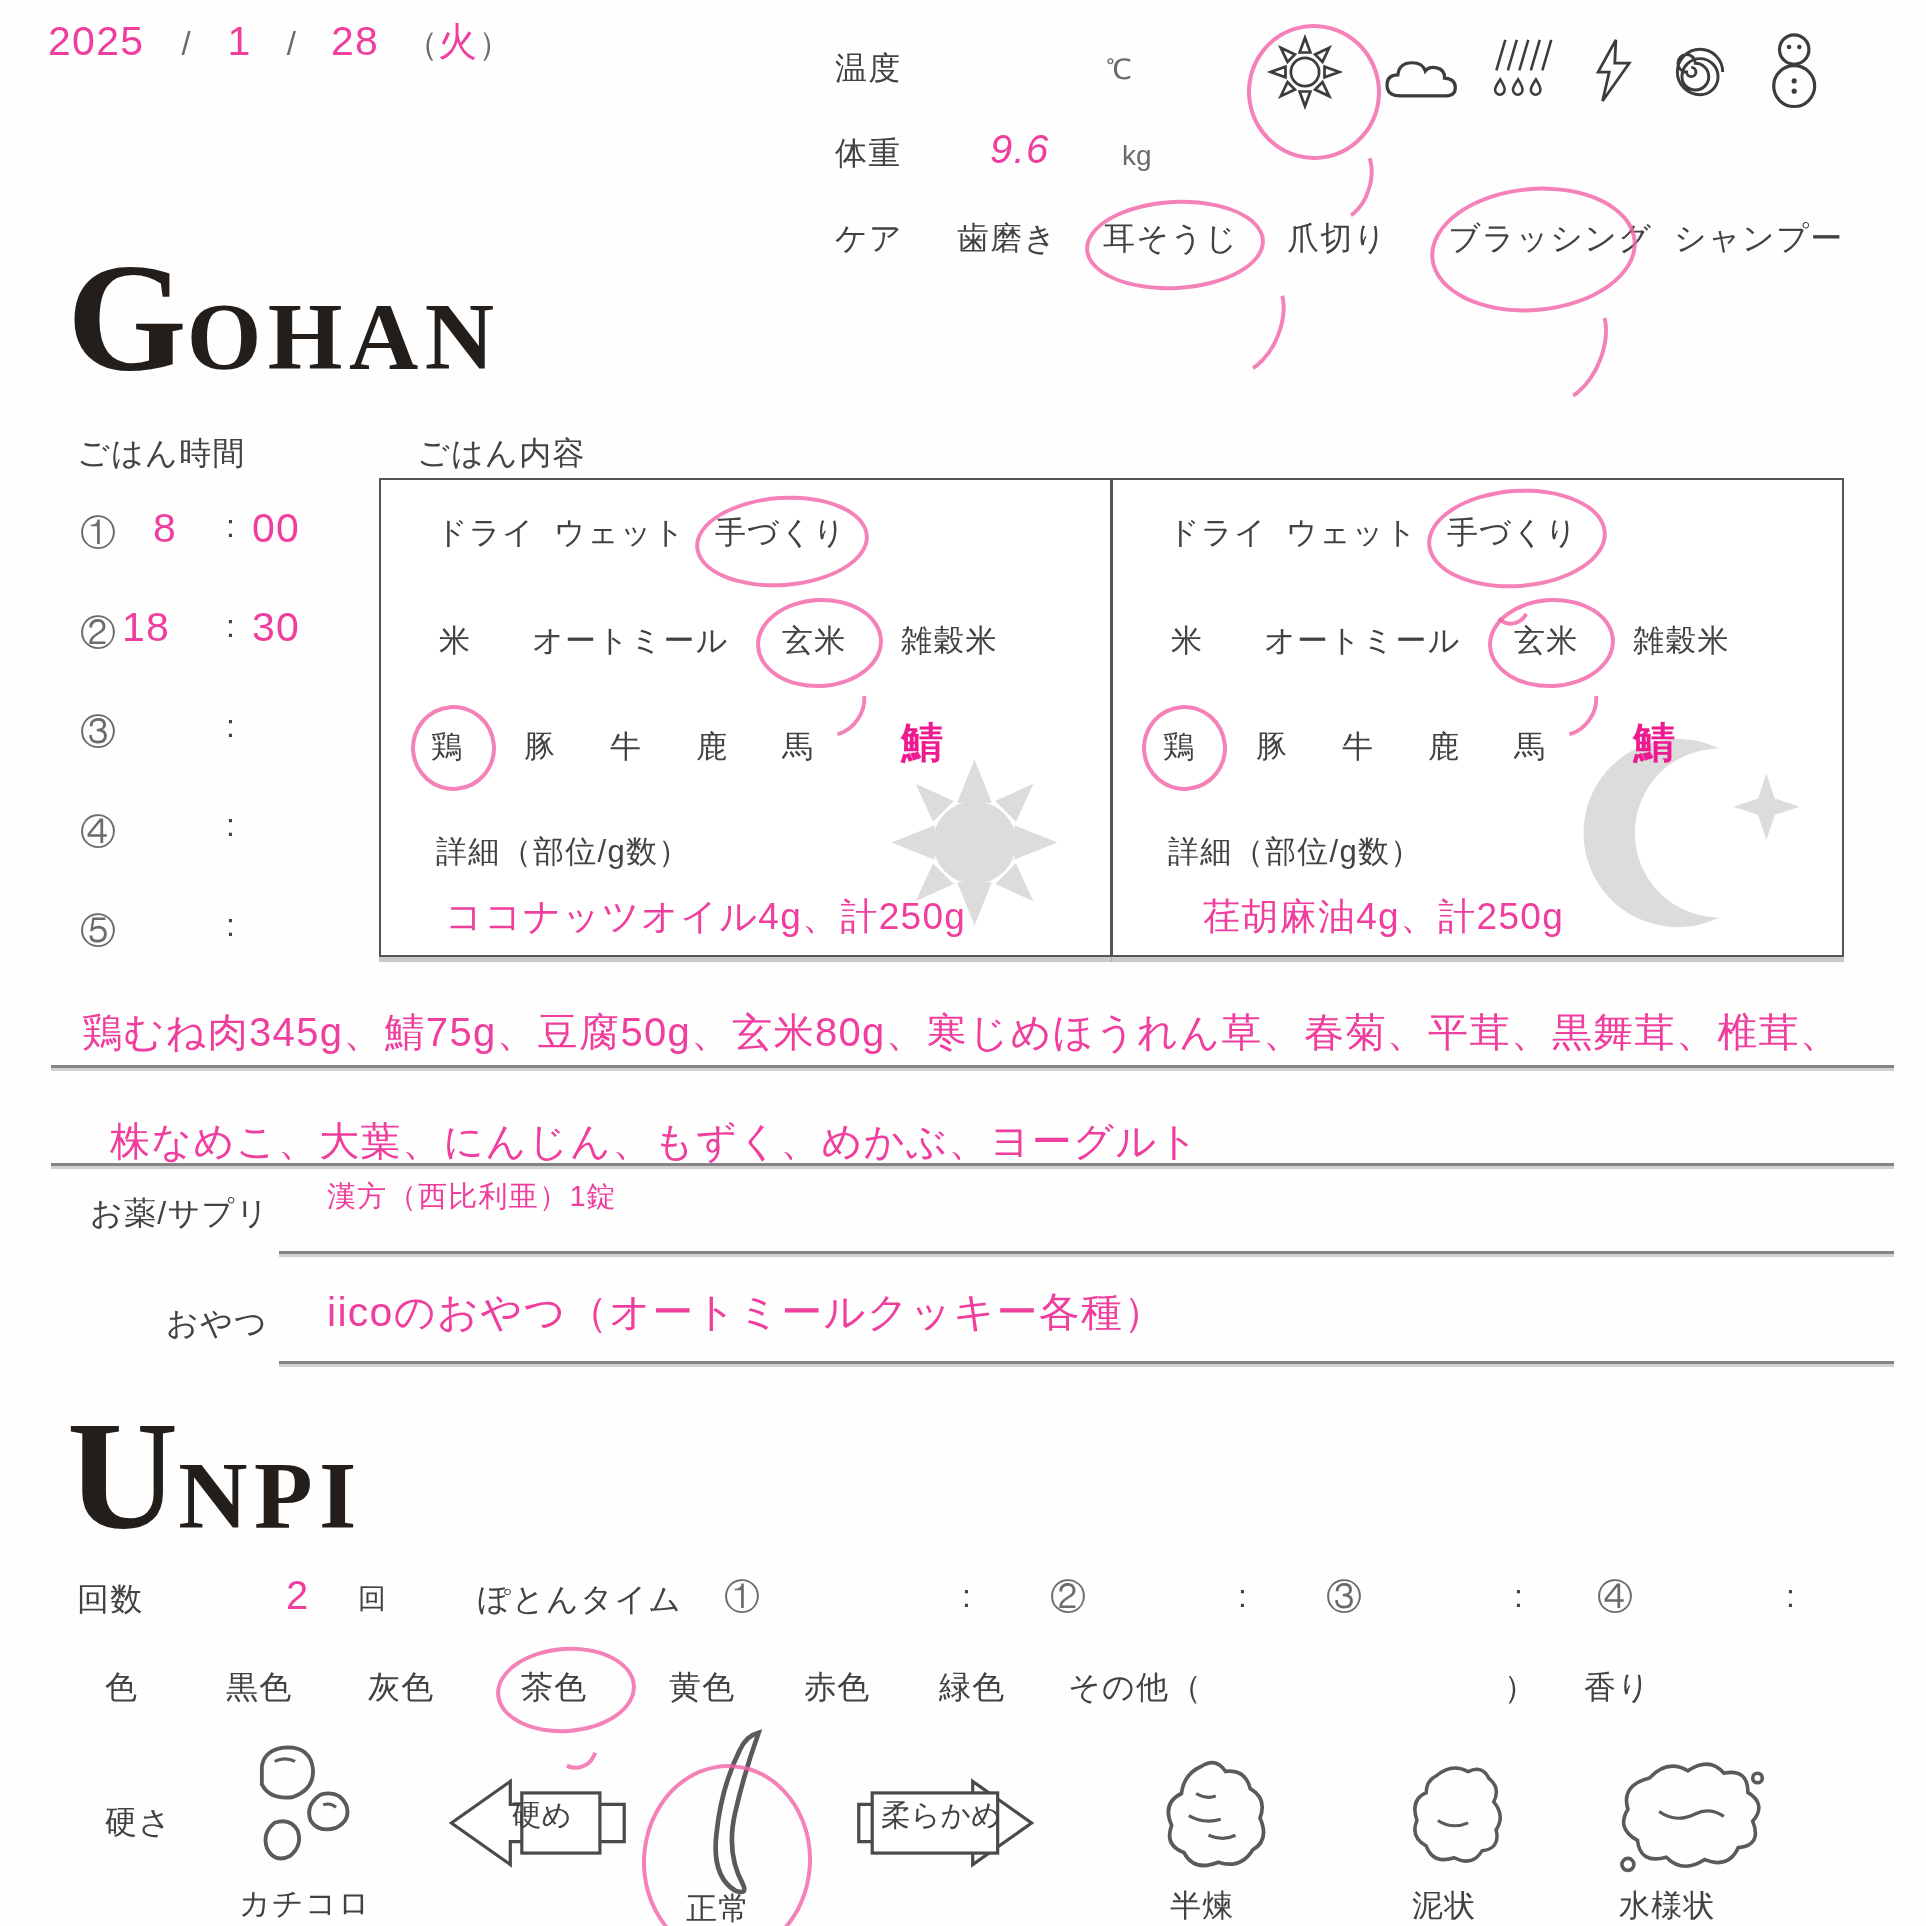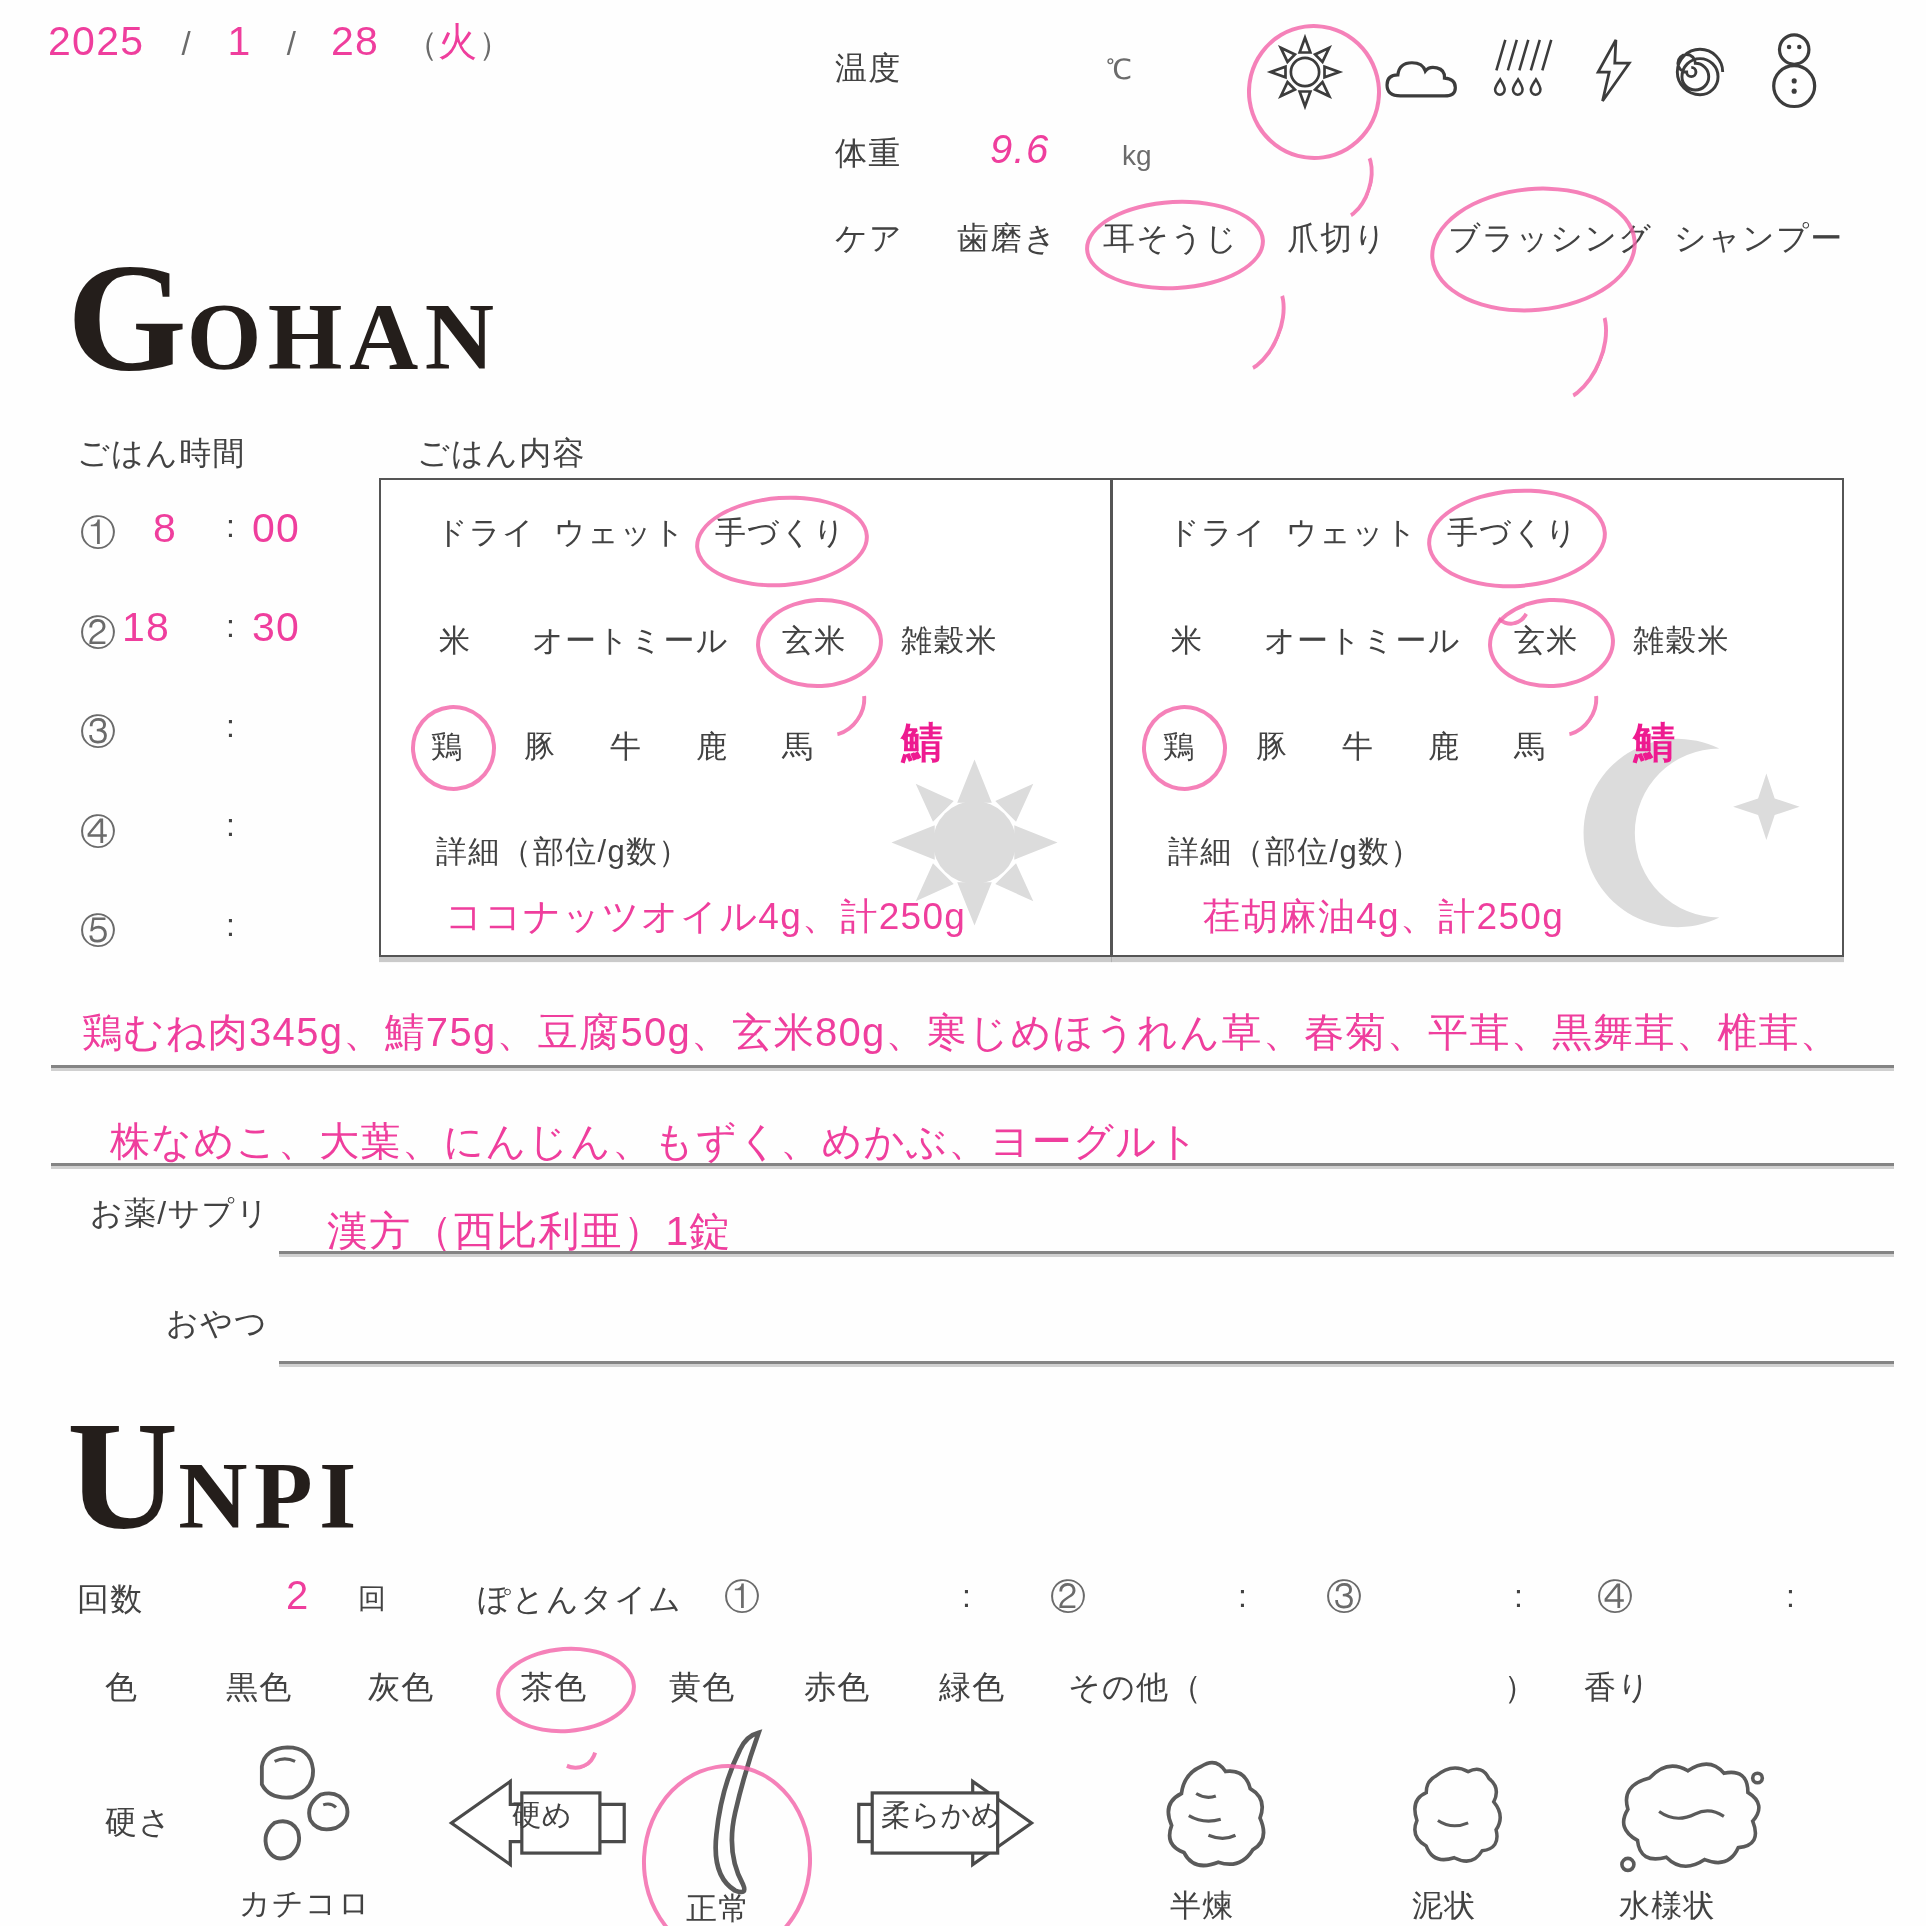--- a/index.html
+++ b/index.html
@@ -172,24 +172,25 @@
   <div class="pcircle" style="left:1488px;top:598px;width:119px;height:82px;transform:rotate(-3deg);"></div>
   <div class="ptail" style="left:1542px;top:672px;width:46px;height:59px;transform:rotate(35deg);"></div>
   <div class="pcircle" style="left:1142px;top:705px;width:77px;height:78px;transform:rotate(-5deg);"></div>
 
   <div class="t hw" style="left:82px;top:1009px;font-size:40px;">鶏むね肉345g、鯖75g、豆腐50g、玄米80g、寒じめほうれん草、春菊、平茸、黒舞茸、椎茸、</div>
   <div class="rule" style="left:51px;top:1065px;width:1843px;"></div>
   <div class="t hw" style="left:82px;top:1118px;font-size:40px;margin-left:28px;">株なめこ、大葉、にんじん、もずく、めかぶ、ヨーグルト</div>
   <div class="rule" style="left:51px;top:1163px;width:1843px;"></div>
 
   <div class="t f50 ink" style="left:90px;top:1195px;">お薬/サプリ</div>
-  <div class="t hw" style="left:327px;top:1208px;font-size:41px;">漢方（西比利亜）1錠</div>
+  <div class="t hw" style="left:327px;top:1180px;font-size:29px;">漢方（西比利亜）1錠</div>
   <div class="rule" style="left:279px;top:1251px;width:1615px;"></div>
 
   <div class="t f50 ink" style="left:166px;top:1305px;">おやつ</div>
+  <div class="t hw" style="left:327px;top:1289px;font-size:41px;">iicoのおやつ（オートミールクッキー各種）</div>
   <div class="rule" style="left:279px;top:1361px;width:1615px;"></div>
 
   <div class="t title" style="left:67px;top:1416px;">
     <span class="big">U</span>
       <span class="rest">NPI</span>
   </div>
 
   <div class="t f50 ink" style="left:77px;top:1581px;">回数</div>
   <div class="t hw" style="left:286px;top:1572px;font-size:40px;">2</div>
   <div class="t f44 ink" style="left:358px;top:1583px;">回</div>

